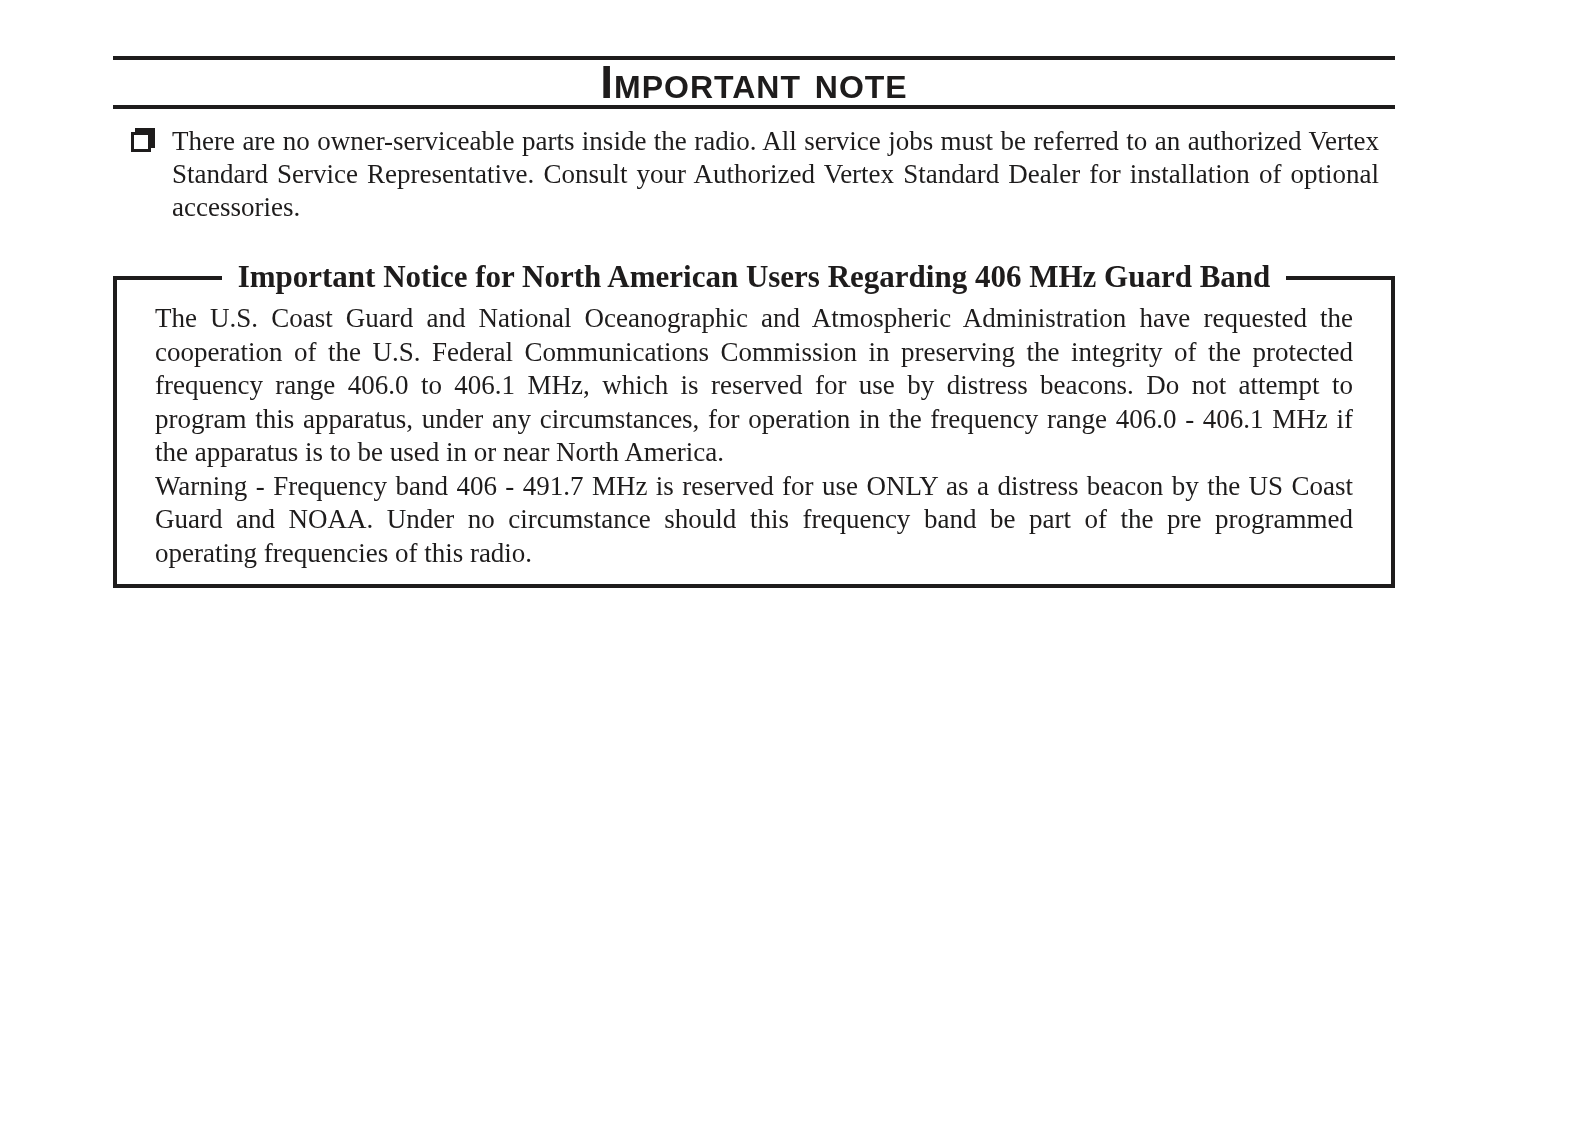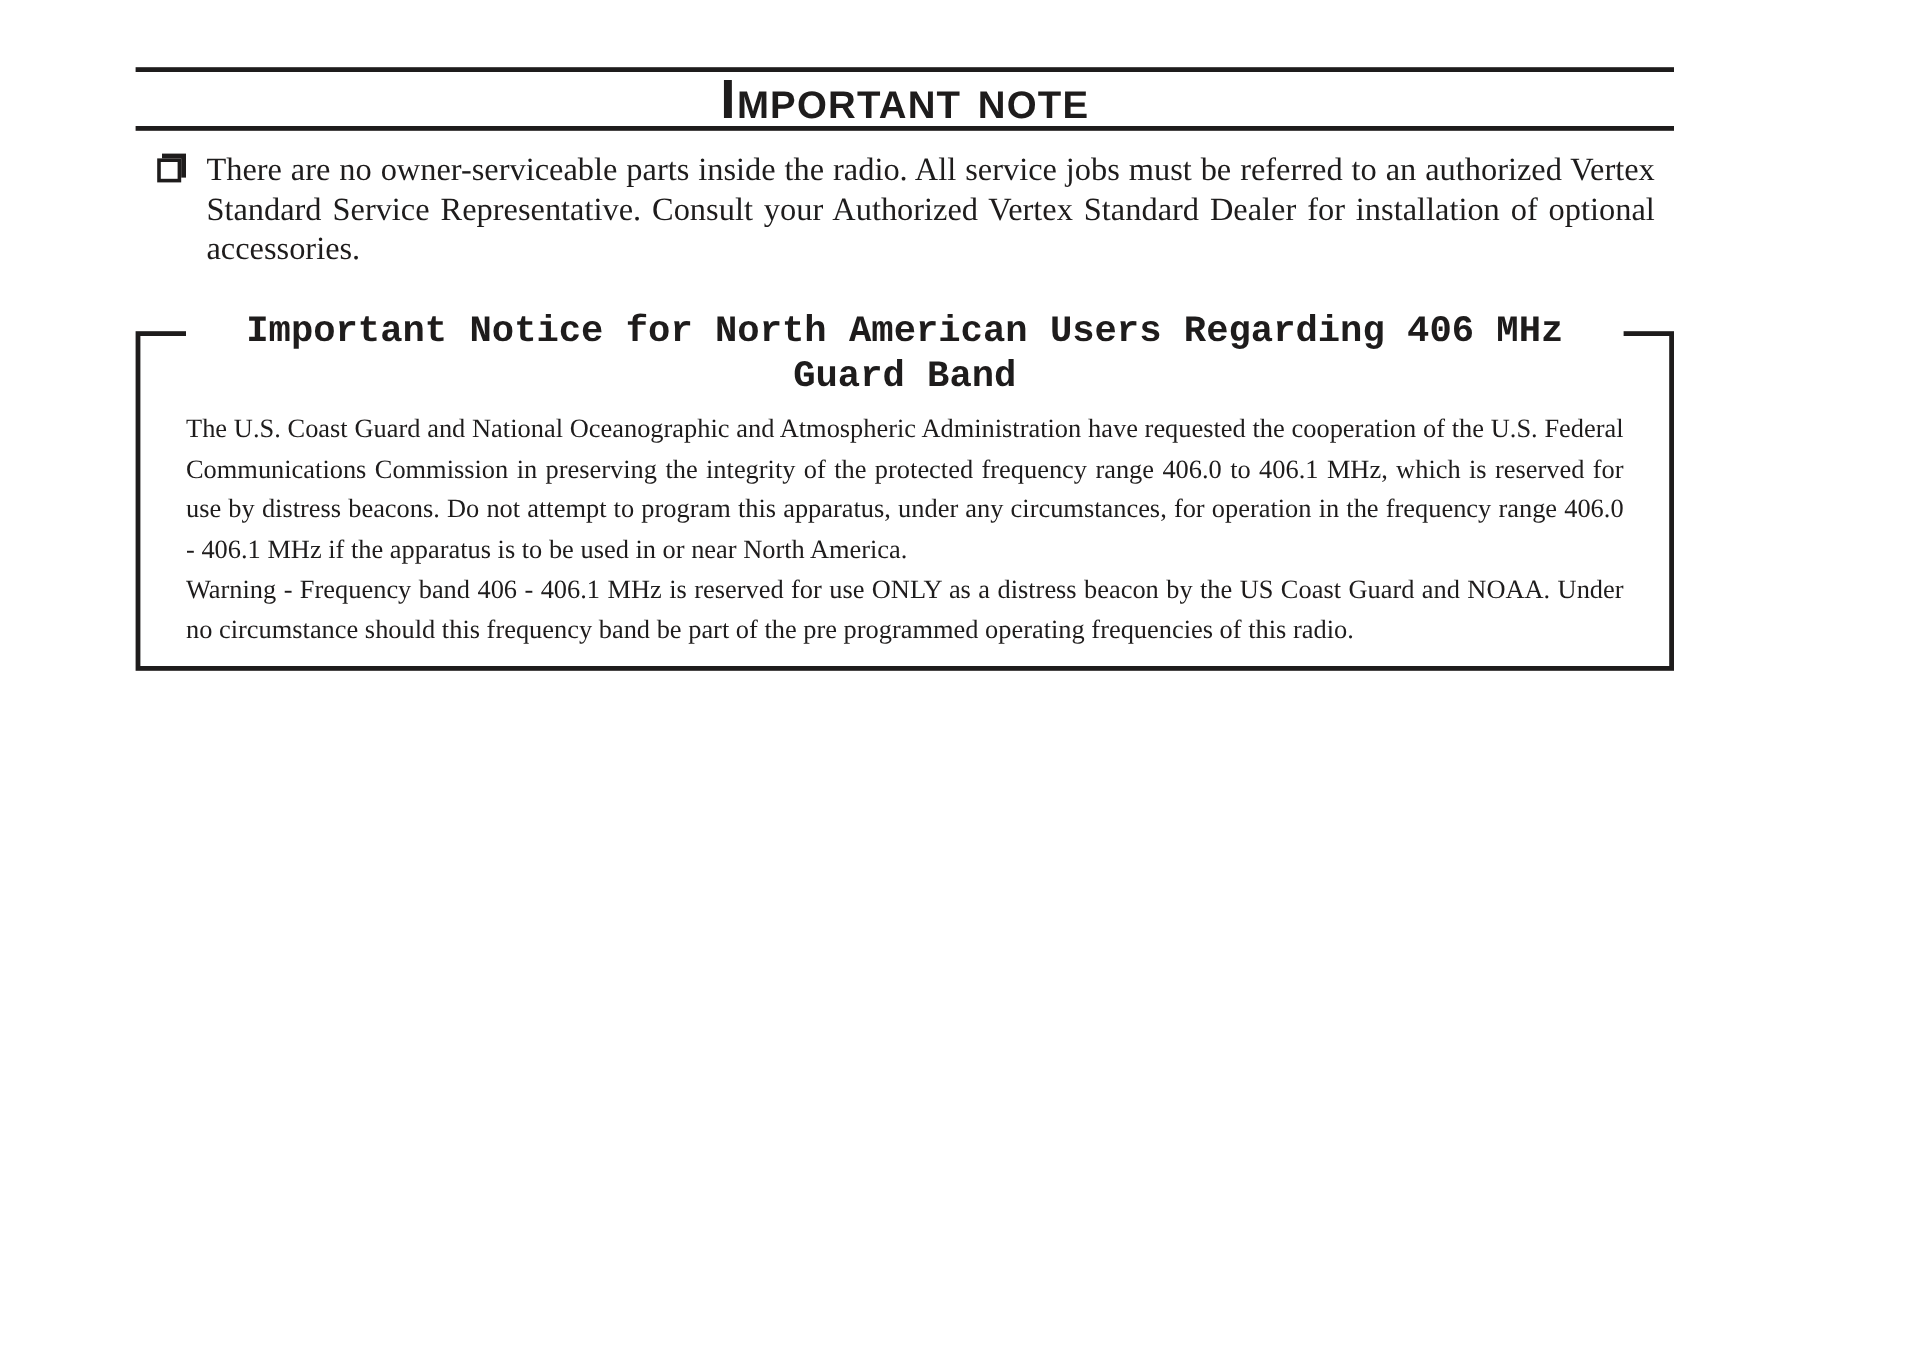--- a/index.html
+++ b/index.html
@@ -62,33 +62,32 @@
     box-shadow: 4px -4px 0 0 #1e1c1c;
   }
   .notice-box {
     margin-top: 52px;
     border: 4px solid #1e1c1c;
     padding: 0 38px 14px 38px;
   }
   .notice-title-row {
     text-align: center;
     margin-top: -22px;
-    font-family: Liberation Mono, monospace;
   }
   .notice-title {
     display: inline-block;
     background: #ffffff;
     padding: 0 16px;
     font-weight: bold;
     font-size: 31px;
     line-height: 38px;
   }
   .notice-para {
     margin: 6px 0 0 0;
-    font-size: 22px;
+    font-size: 27px;
     line-height: 33.5px;
     text-align: justify;
   }
   .notice-para + .notice-para { margin-top: 0; }
   .footer-page-number {
     position: absolute;
     left: 68px;
     top: 1008px;
     font-style: italic;
     font-weight: bold;
@@ -132,21 +131,21 @@
         <span class="bullet"></span>
         <span>There are no owner-serviceable parts inside the radio. All service jobs must be referred to an authorized Vertex Standard Service Representative. Consult your Authorized Vertex Standard Dealer for installation of optional accessories.</span>
       </li>
     </ul>
 
     <div class="notice-box">
       <div class="notice-title-row">
         <span class="notice-title">Important Notice for North American Users Regarding 406 MHz Guard Band</span>
       </div>
       <p class="notice-para">The U.S. Coast Guard and National Oceanographic and Atmospheric Administration have requested the cooperation of the U.S. Federal Communications Commission in preserving the integrity of the protected frequency range 406.0 to 406.1 MHz, which is reserved for use by distress beacons. Do not attempt to program this apparatus, under any circumstances, for operation in the frequency range 406.0 - 406.1 MHz if the apparatus is to be used in or near North America.</p>
-      <p class="notice-para">Warning - Frequency band 406 - 406.1 MHz is reserved for use ONLY as a distress beacon by the US Coast Guard and NOAA. Under no circumstance should this frequency band be part of the pre programmed operating frequencies of this radio.</p>
+      <p class="notice-para">Warning - Frequency band 406 - 491.7 MHz is reserved for use ONLY as a distress beacon by the US Coast Guard and NOAA. Under no circumstance should this frequency band be part of the pre programmed operating frequencies of this radio.</p>
     </div>
 
   </div>
 
   <div class="footer-page-number">2</div>
 
   <div class="footer-rule"></div>
 
   <div class="footer-title">VX-P820 Series Important Manual</div>
 

